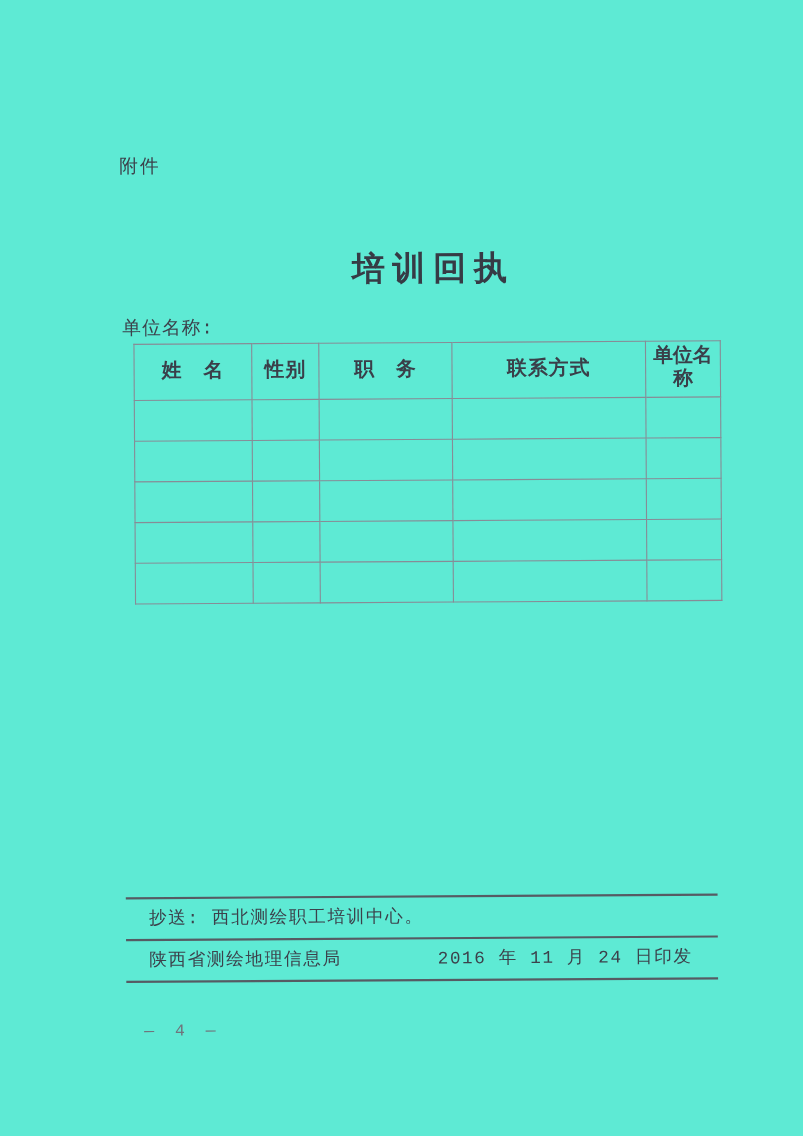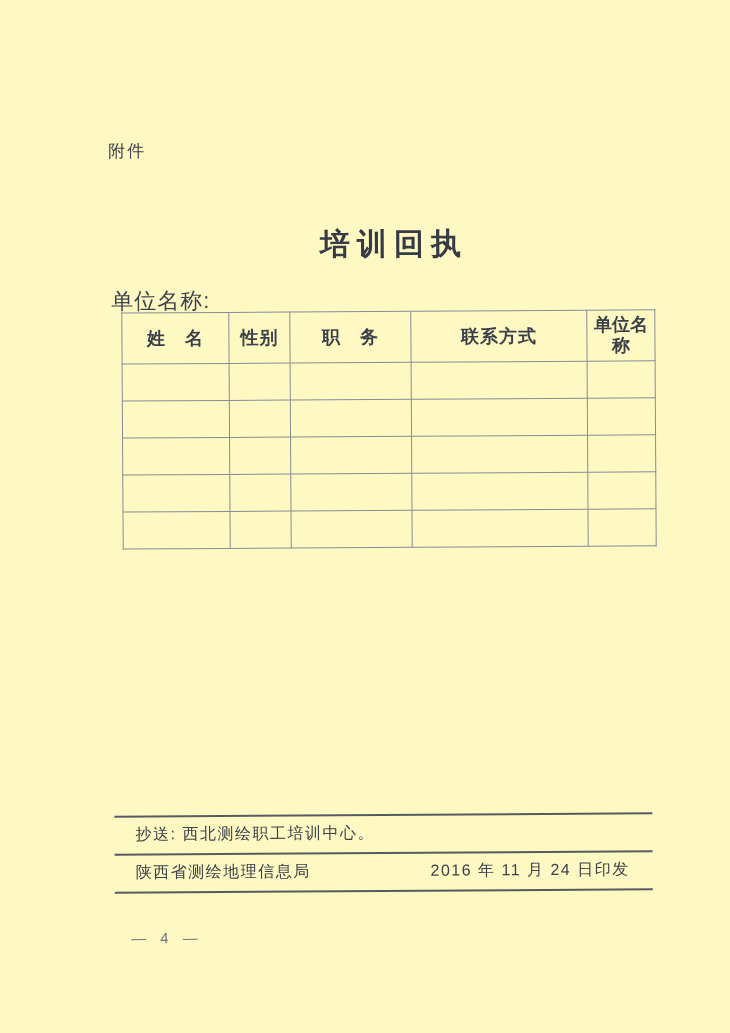--- a/index.html
+++ b/index.html
@@ -4,23 +4,23 @@
 <style>
   html, body {
     margin: 0;
     padding: 0;
     background: #ffffff;
   }
   .page {
     position: relative;
     width: 730px;
     height: 1033px;
-    background: #fef9c3;
+    background: #5eead4;
     overflow: hidden;
-    font-family: Liberation Sans, sans-serif;
+    font-family: Liberation Mono, monospace;
     color: #3c414b;
   }
   .tilt {
     position: absolute;
     inset: 0;
     transform: rotate(-0.35deg);
     transform-origin: 380px 430px;
   }
   .attachment {
     position: absolute;
@@ -38,21 +38,21 @@
     text-align: center;
     font-size: 30px;
     font-weight: bold;
     letter-spacing: 7px;
     color: #363b45;
   }
   .unit-label {
     position: absolute;
     left: 112px;
     top: 285px;
-    font-size: 22px;
+    font-size: 17px;
     letter-spacing: 1px;
   }
   table.reply-table {
     position: absolute;
     left: 122px;
     top: 311px;
     border-collapse: collapse;
     table-layout: fixed;
   }
   table.reply-table th,

